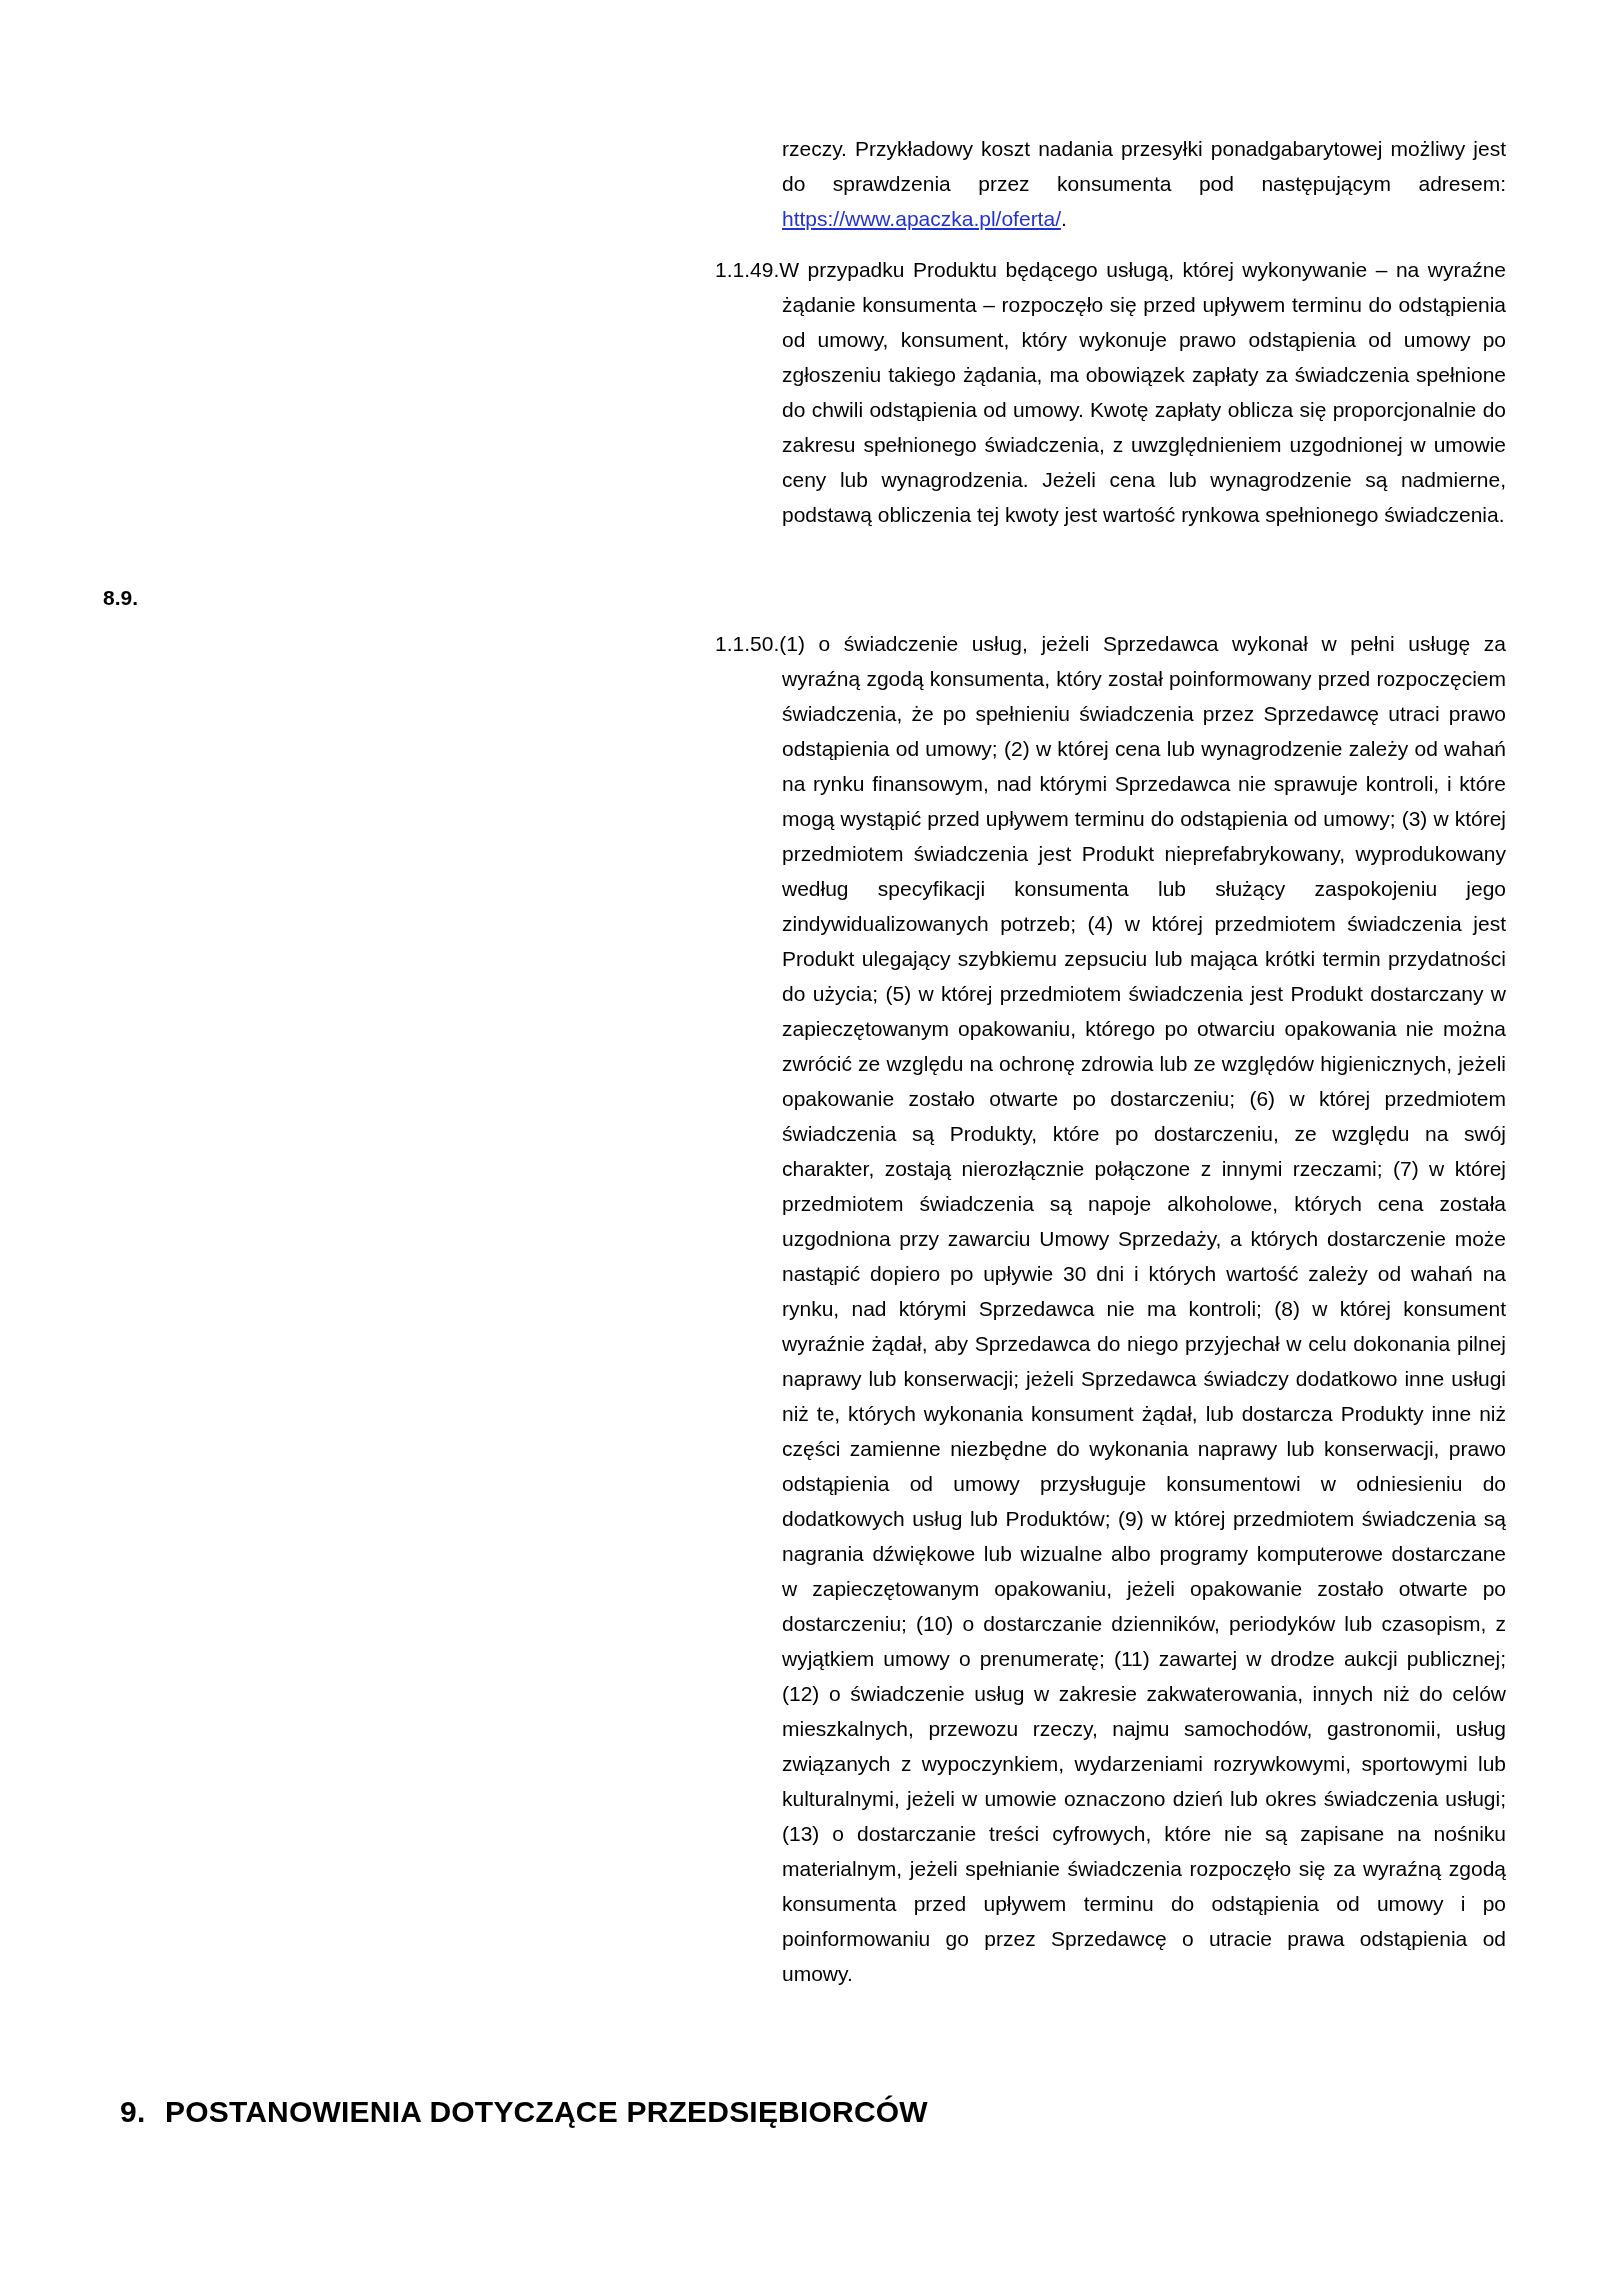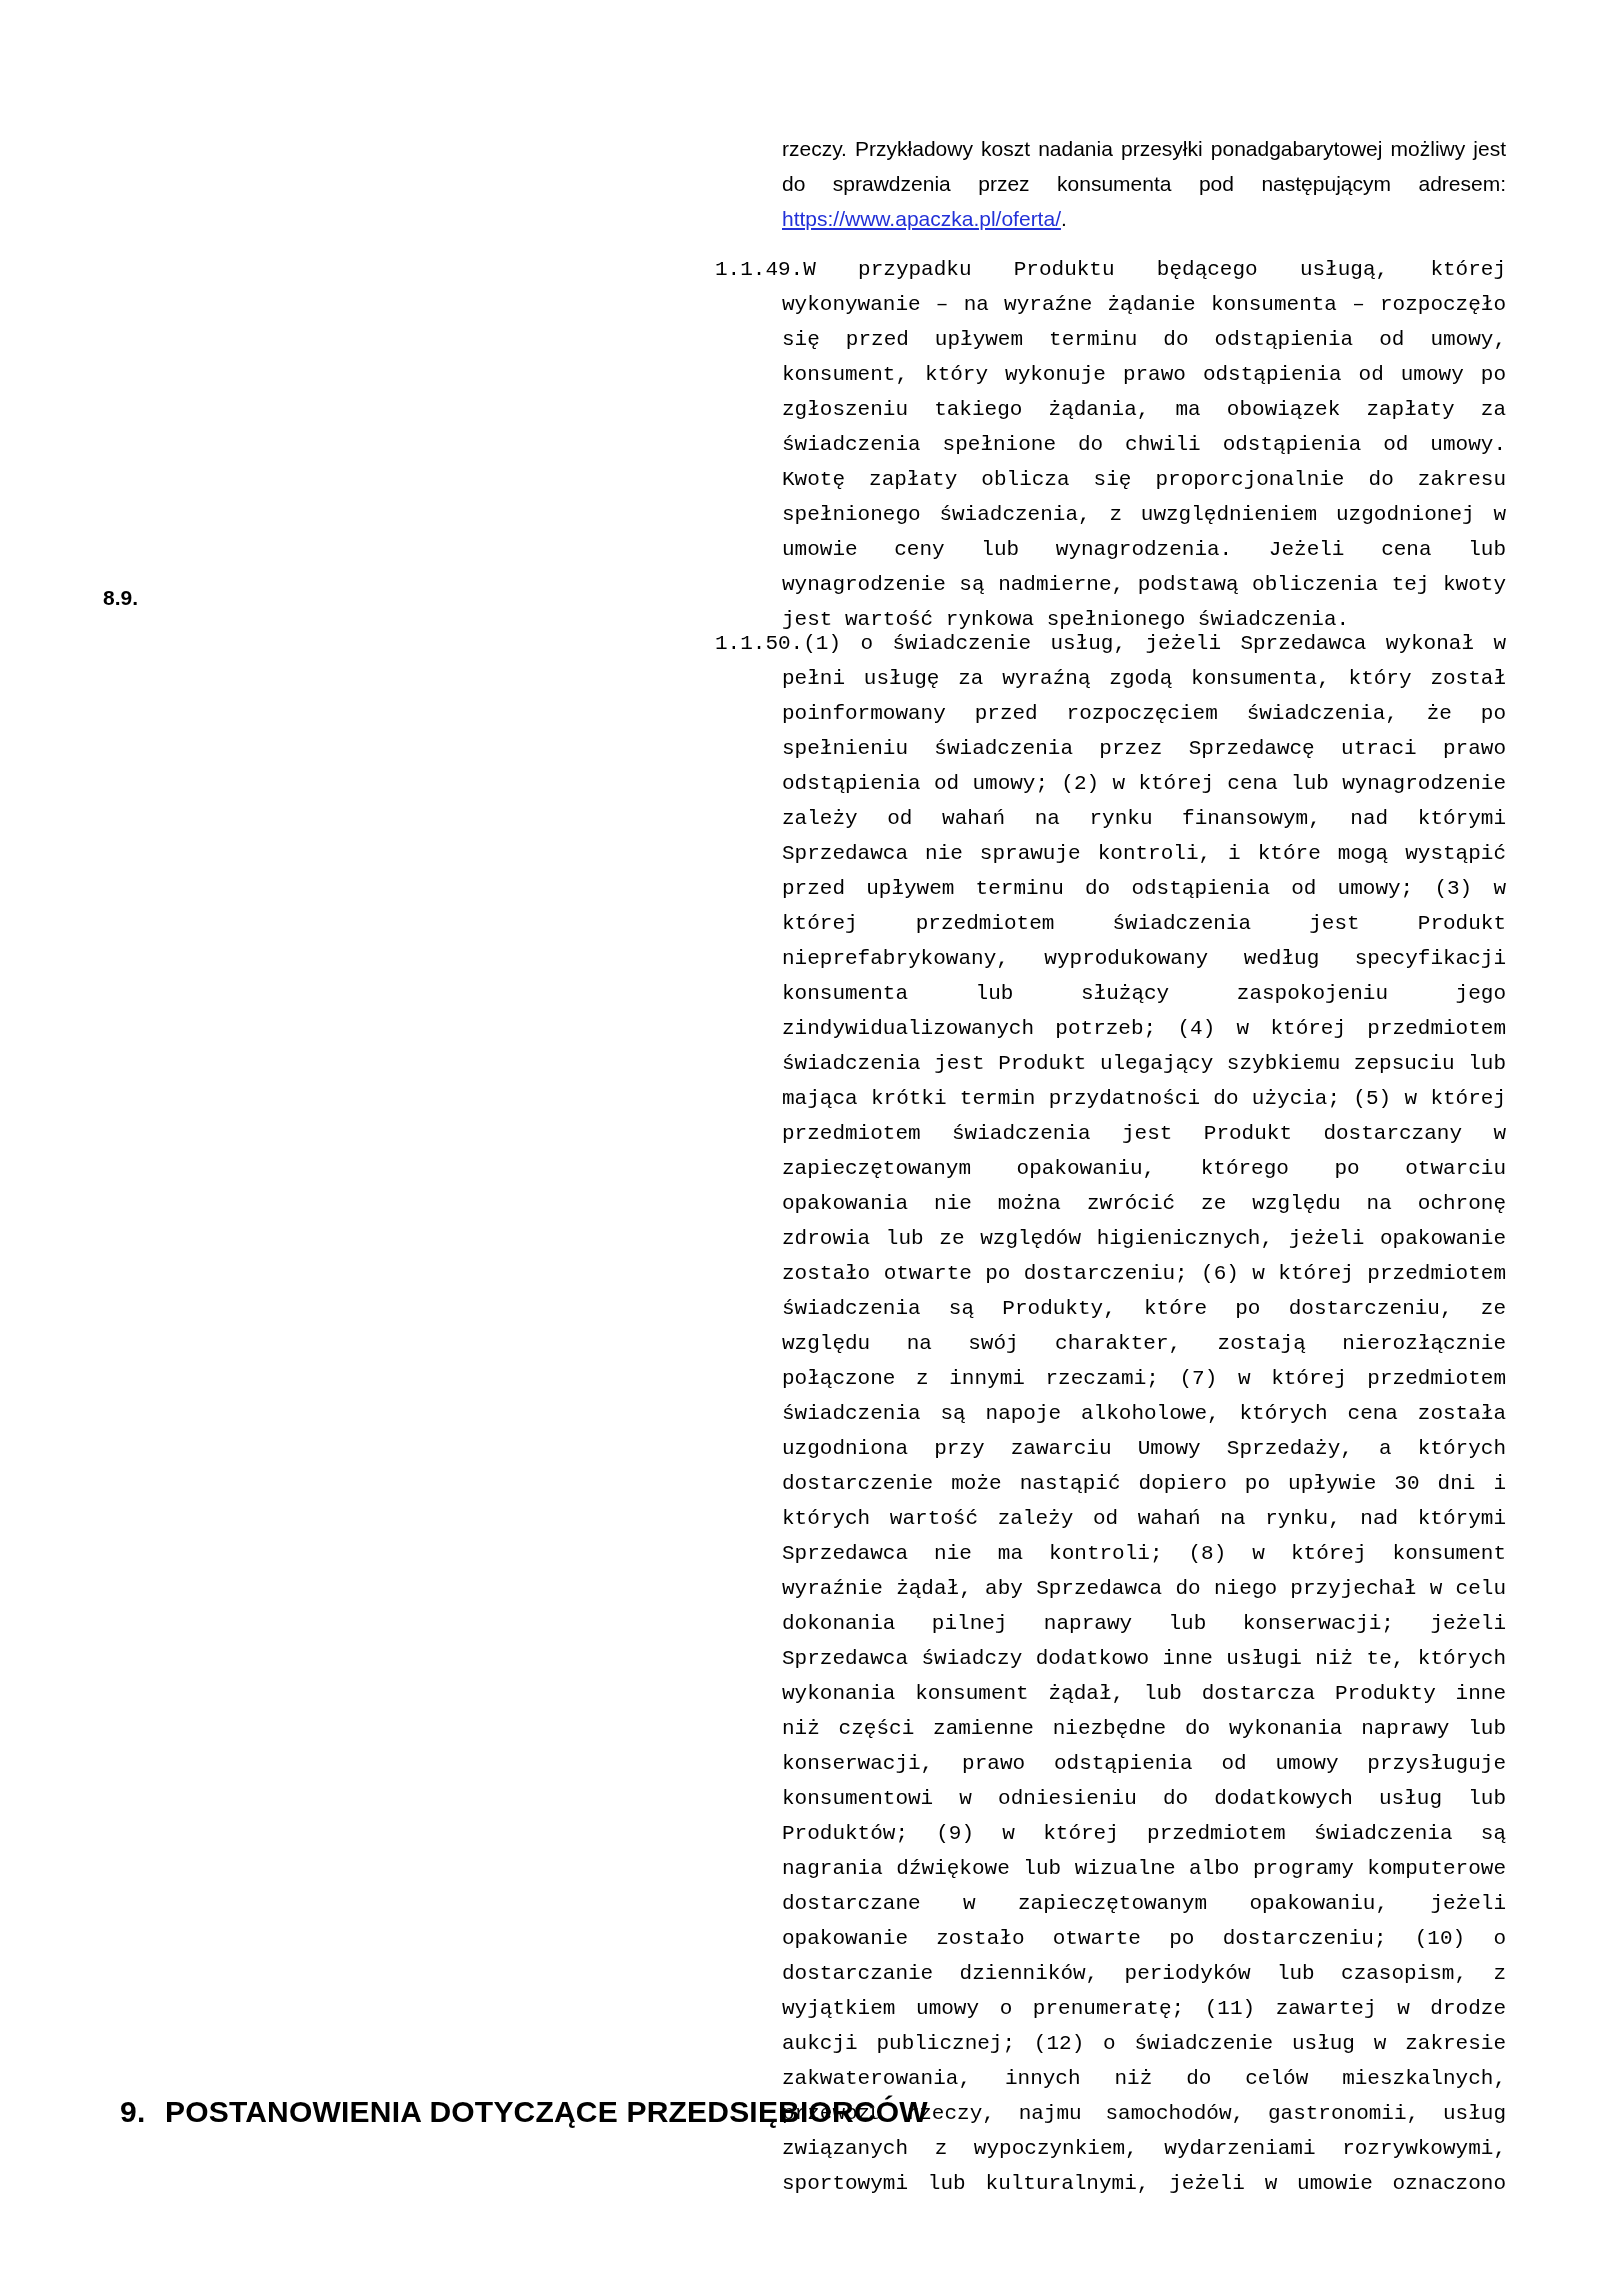--- a/index.html
+++ b/index.html
@@ -27,21 +27,20 @@
   .para-intro {
     left: 782px;
     top: 110px;
     width: 724px;
   }
   
   .para-sub {
     left: 782px;
     width: 724px;
     text-indent: -67px;
-    font-family: Liberation Mono, monospace;
   }
   .para-149 { top: 231px; }
   .para-150 { top: 604px; margin-top: 22px; }
   
   .para-89 {
     left: 159px;
     top: 559px;
     width: 1348px;
     text-align: center;
   }

